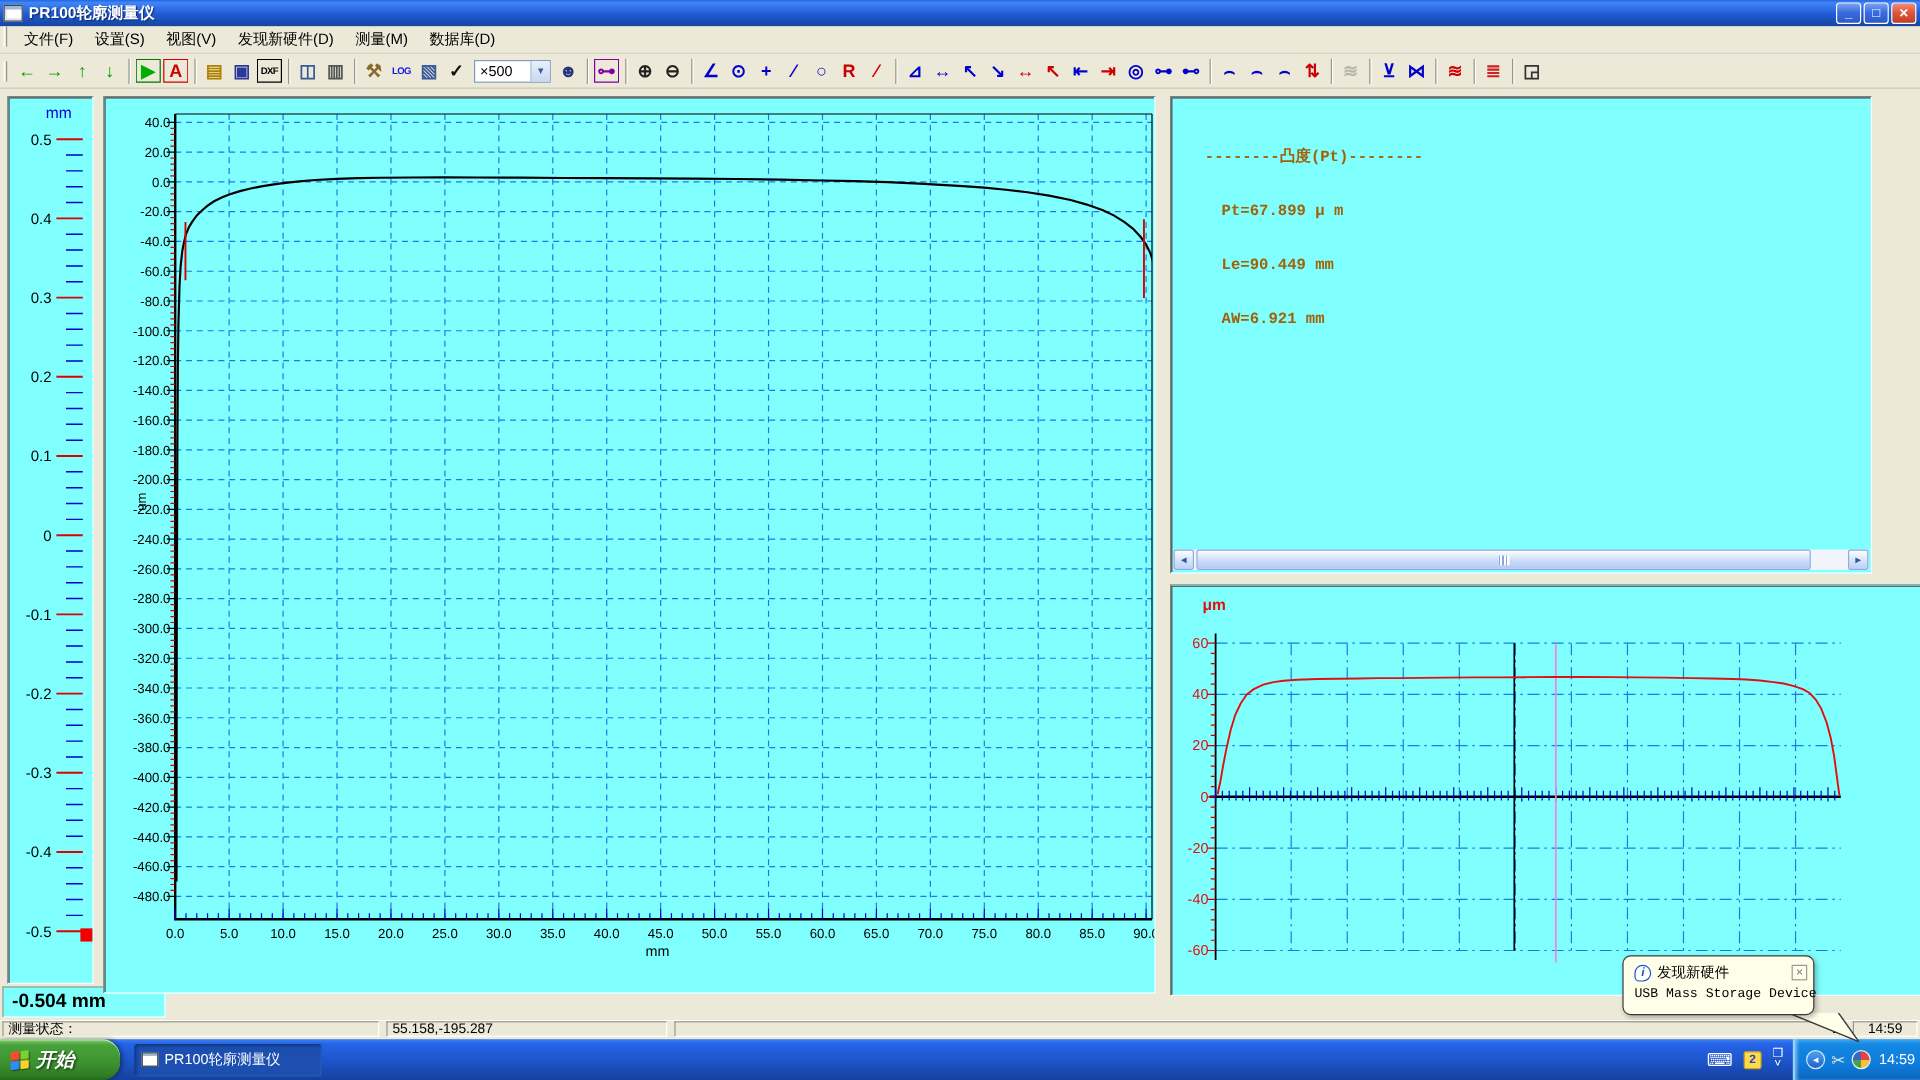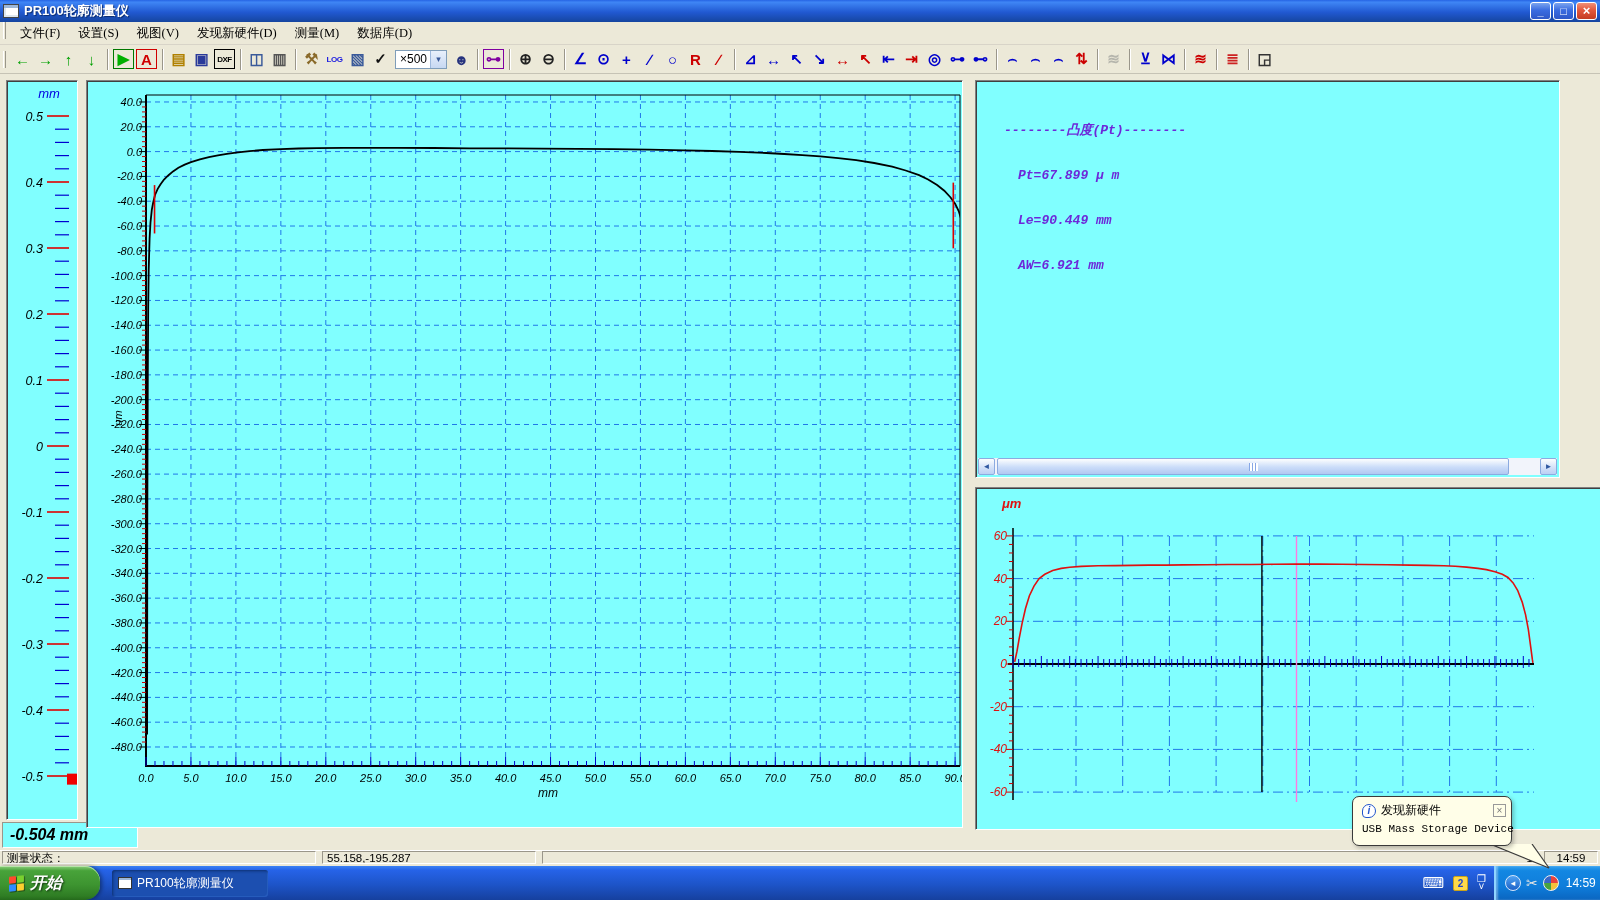--- a/index.html
+++ b/index.html
@@ -15,73 +15,73 @@
     box-shadow:inset 0 3px 0 #9db8d9, inset 2px -2px 0 #dfe7ef; }
   .title { color:#fff; font-weight:bold; font-size:13px; text-shadow:1px 1px 1px #0a2a6a; }
   .capbtns { margin-left:auto; display:flex; gap:2px; }
   .cap { width:21px; height:18px; border:1px solid #fff; border-radius:3px; color:#fff;
     font-size:11px; font-weight:bold; text-align:center; line-height:16px;
     background:linear-gradient(180deg,#7ba4ef,#3a6ce0 45%,#2e58c8); }
   .cap.close { background:linear-gradient(180deg,#f09078,#e2573c 45%,#c43c22); font-size:13px; }
 
   
   .menubar { position:absolute; left:0; top:22px; width:1600px; height:23px; background:#ECE9D8;
-    display:flex; border-bottom:1px solid #d8d4c8;font-family:Liberation Serif, serif; }
+    display:flex; border-bottom:1px solid #d8d4c8; }
   .grip { width:3px; height:17px; margin:0 5px 0 3px; border-left:1px solid #fff; border-right:1px solid #9a968a; }
   .mitem { padding:3px 9px; font-size:12.5px; color:#000; }
 
   
   .toolbar { position:absolute; left:0; top:45px; width:1600px; height:29px; background:#ECE9D8;
     display:flex; align-items:center; border-bottom:1px solid #c6c3b5; }
   .tbwrap { display:flex; align-items:center; }
   .tbtn { min-width:23px; height:22px; display:inline-flex; align-items:center; justify-content:center;
     font-size:15px; font-weight:bold; border:1px solid transparent; }
   .tbtn.small { font-size:8px; letter-spacing:-0.5px; }
   .tbtn.disabled { opacity:.9; }
   .tsep { width:1px; height:21px; background:#9a968a; box-shadow:1px 0 0 #fff; margin:0 4px; }
-  .combo { display:inline-flex; width:52px; height:19px; border:1px solid #7f9db9; background:#fff; margin:0 3px; }
+  .combo { display:inline-flex; width:64px; height:19px; border:1px solid #7f9db9; background:#fff; margin:0 3px; }
   .combo .val { flex:1; font-size:12px; padding:1px 0 0 4px; }
   .combo .arr { width:16px; background:linear-gradient(180deg,#e8f0fb,#c7d8f2); border-left:1px solid #9db8dd;
     text-align:center; font-size:9px; line-height:17px; color:#3a5a9a; }
 
   
-  .workspace { position:absolute; left:0; top:74px; width:1600px; height:776px; background:#ECE9D8;font-style:italic; }
+  .workspace { position:absolute; left:0; top:74px; width:1600px; height:776px; background:#ECE9D8; }
   .panel { position:absolute; background:#80FFFF; border:1px solid #808080;
     border-right-color:#fff; border-bottom-color:#fff; box-shadow:inset 1px 1px 0 #404040; }
   .ruler    { left:6px;   top:6px;   width:72px;  height:740px; }
   .mainchart{ left:86px;  top:6px;   width:877px; height:748px; }
   .results  { left:975px; top:6px;   width:585px; height:398px; }
   .subchart { left:975px; top:413px; width:670px; height:343px; }
   .readout { position:absolute; left:2px; top:748px; width:136px; height:26px; background:#80FFFF;
     border:1px solid #9a968a; border-right-color:#fff; border-bottom-color:#fff;
     font-size:16px; font-weight:bold; color:#000; padding:3px 0 0 7px; }
   .svghost { position:absolute; inset:2px; }
 
   
   .rlines { position:absolute; left:28px; top:12px; font-family:"Liberation Mono", monospace;
-    font-size:13px; font-weight:700; color:#6d28d9; line-height:15px; white-space:pre; }
+    font-size:13px; font-weight:700; color:#a16207; line-height:15px; white-space:pre; }
   .rline.ind { padding-left:14px; }
 
   
   .hscroll { position:absolute; left:2px; right:2px; bottom:2px; height:17px; background:#f2f4fb; display:flex; }
   .sbtn { width:17px; height:17px; background:linear-gradient(180deg,#fdfefe,#d2e0f8 60%,#bcd1f5);
     border:1px solid #8cabe0; border-radius:2px; color:#3058a0; font-size:8px; text-align:center; line-height:15px; }
   .strack { flex:1; position:relative; }
   .sthumb { position:absolute; left:2px; top:0; width:94%; height:17px; border:1px solid #8cabe0; border-radius:2px;
     background:linear-gradient(180deg,#fdfefe,#cadcf9 55%,#b2c9f2); display:flex; align-items:center; justify-content:center; }
   .sgrip { width:9px; height:8px;
     background:repeating-linear-gradient(90deg,#86a7e6 0 1px,#fff 1px 3px); }
   .sbtn.right { margin-left:auto; }
 
   
   .statusbar { position:absolute; left:0; top:850px; width:1600px; height:16px; background:#ECE9D8;
     border-top:1px solid #fff; display:flex; gap:6px; padding:0 2px 0 2px; }
   .spanel { border:1px solid; border-color:#9a968a #fff #fff #9a968a; height:13px; line-height:12px;
     font-size:11.5px; padding:0 4px; color:#000; overflow:hidden; white-space:nowrap; }
-  .sp1 { width:314px; } .sp2 { width:546px; } .sp3 { width:214px; }
+  .sp1 { width:314px; } .sp2 { width:546px; } .sp3 { width:234px; }
   .sp4 { flex:1; text-align:right; } .sp5 { width:54px; text-align:center; }
 
   
   .taskbar { position:absolute; left:0; top:866px; width:1600px; height:34px;
     background:linear-gradient(180deg,#3a81f3 0%,#2663e8 12%,#1d54c8 55%,#16409e 100%);
     display:flex; align-items:center; }
   .startbtn { width:100px; height:34px; border-radius:0 15px 15px 0;
     background:linear-gradient(180deg,#8ed07f 0%,#48a33a 14%,#3d9430 55%,#2f7d24 88%,#256a1b 100%);
     box-shadow:2px 0 4px rgba(0,0,0,.4), inset 0 1px 0 #b8e4a9; display:flex; align-items:center; gap:6px; padding-left:9px; }
   .winlogo { display:grid; grid-template-columns:7px 7px; grid-template-rows:7px 7px; gap:1px; transform:skewY(-6deg);

